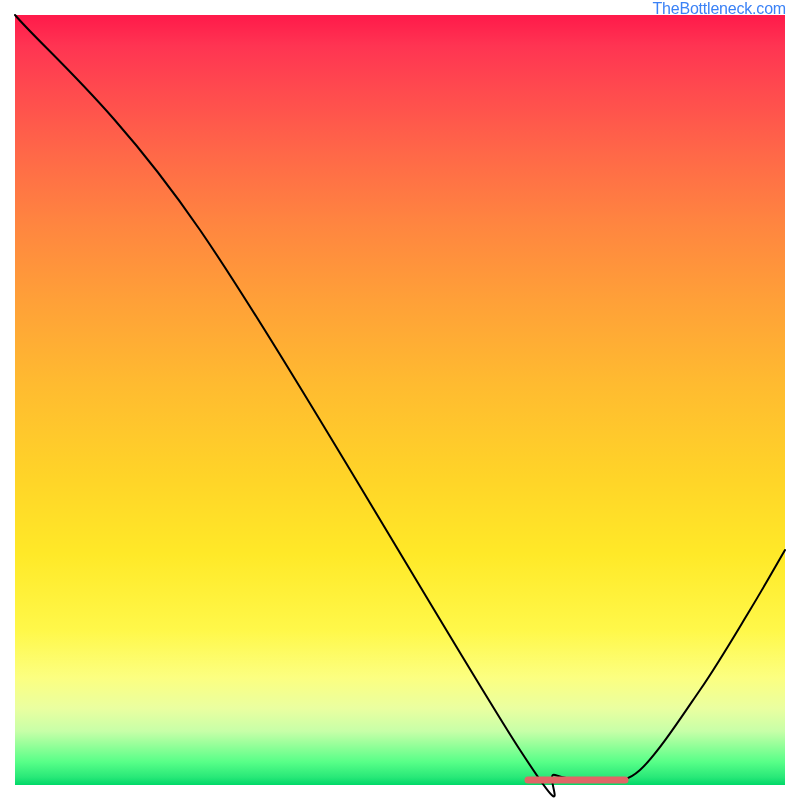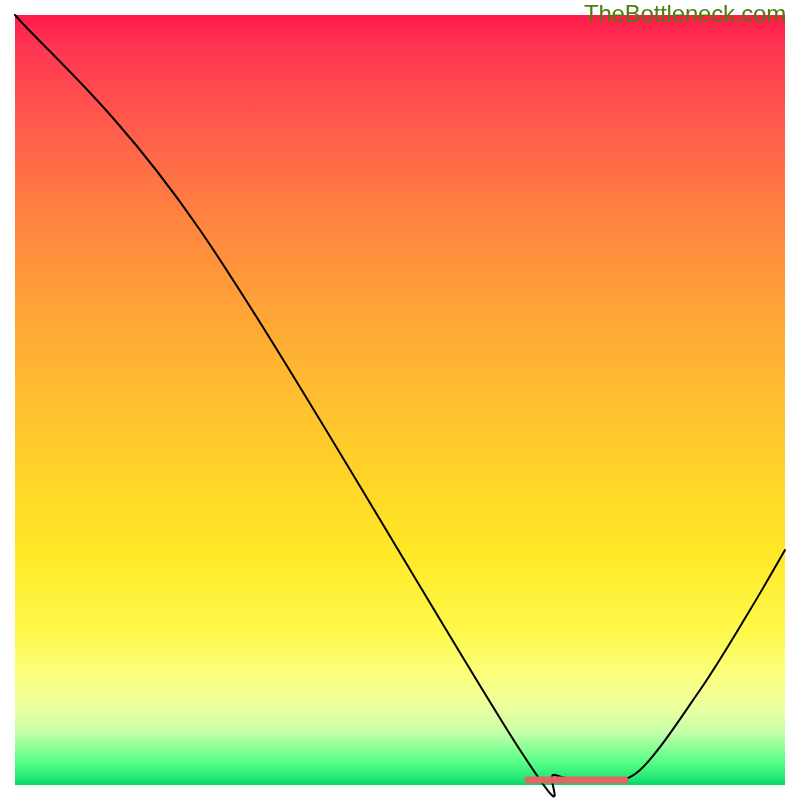--- a/index.html
+++ b/index.html
@@ -39,23 +39,23 @@
       #90ff98 95%,
       #58ff88 97%,
       #28e878 99%,
       #00d868 100%
     );
   }
   .watermark {
     position: absolute;
     top: 0px;
     right: 14px;
-    font-size: 24px;
+    font-size: 16px;
     font-weight: 500;
-    color: #4d7c0f;
+    color: #3b82f6;
     letter-spacing: -0.2px;
   }
   svg.overlay {
     position: absolute;
     left: 0;
     top: 0;
     width: 800px;
     height: 800px;
     pointer-events: none;
   }

